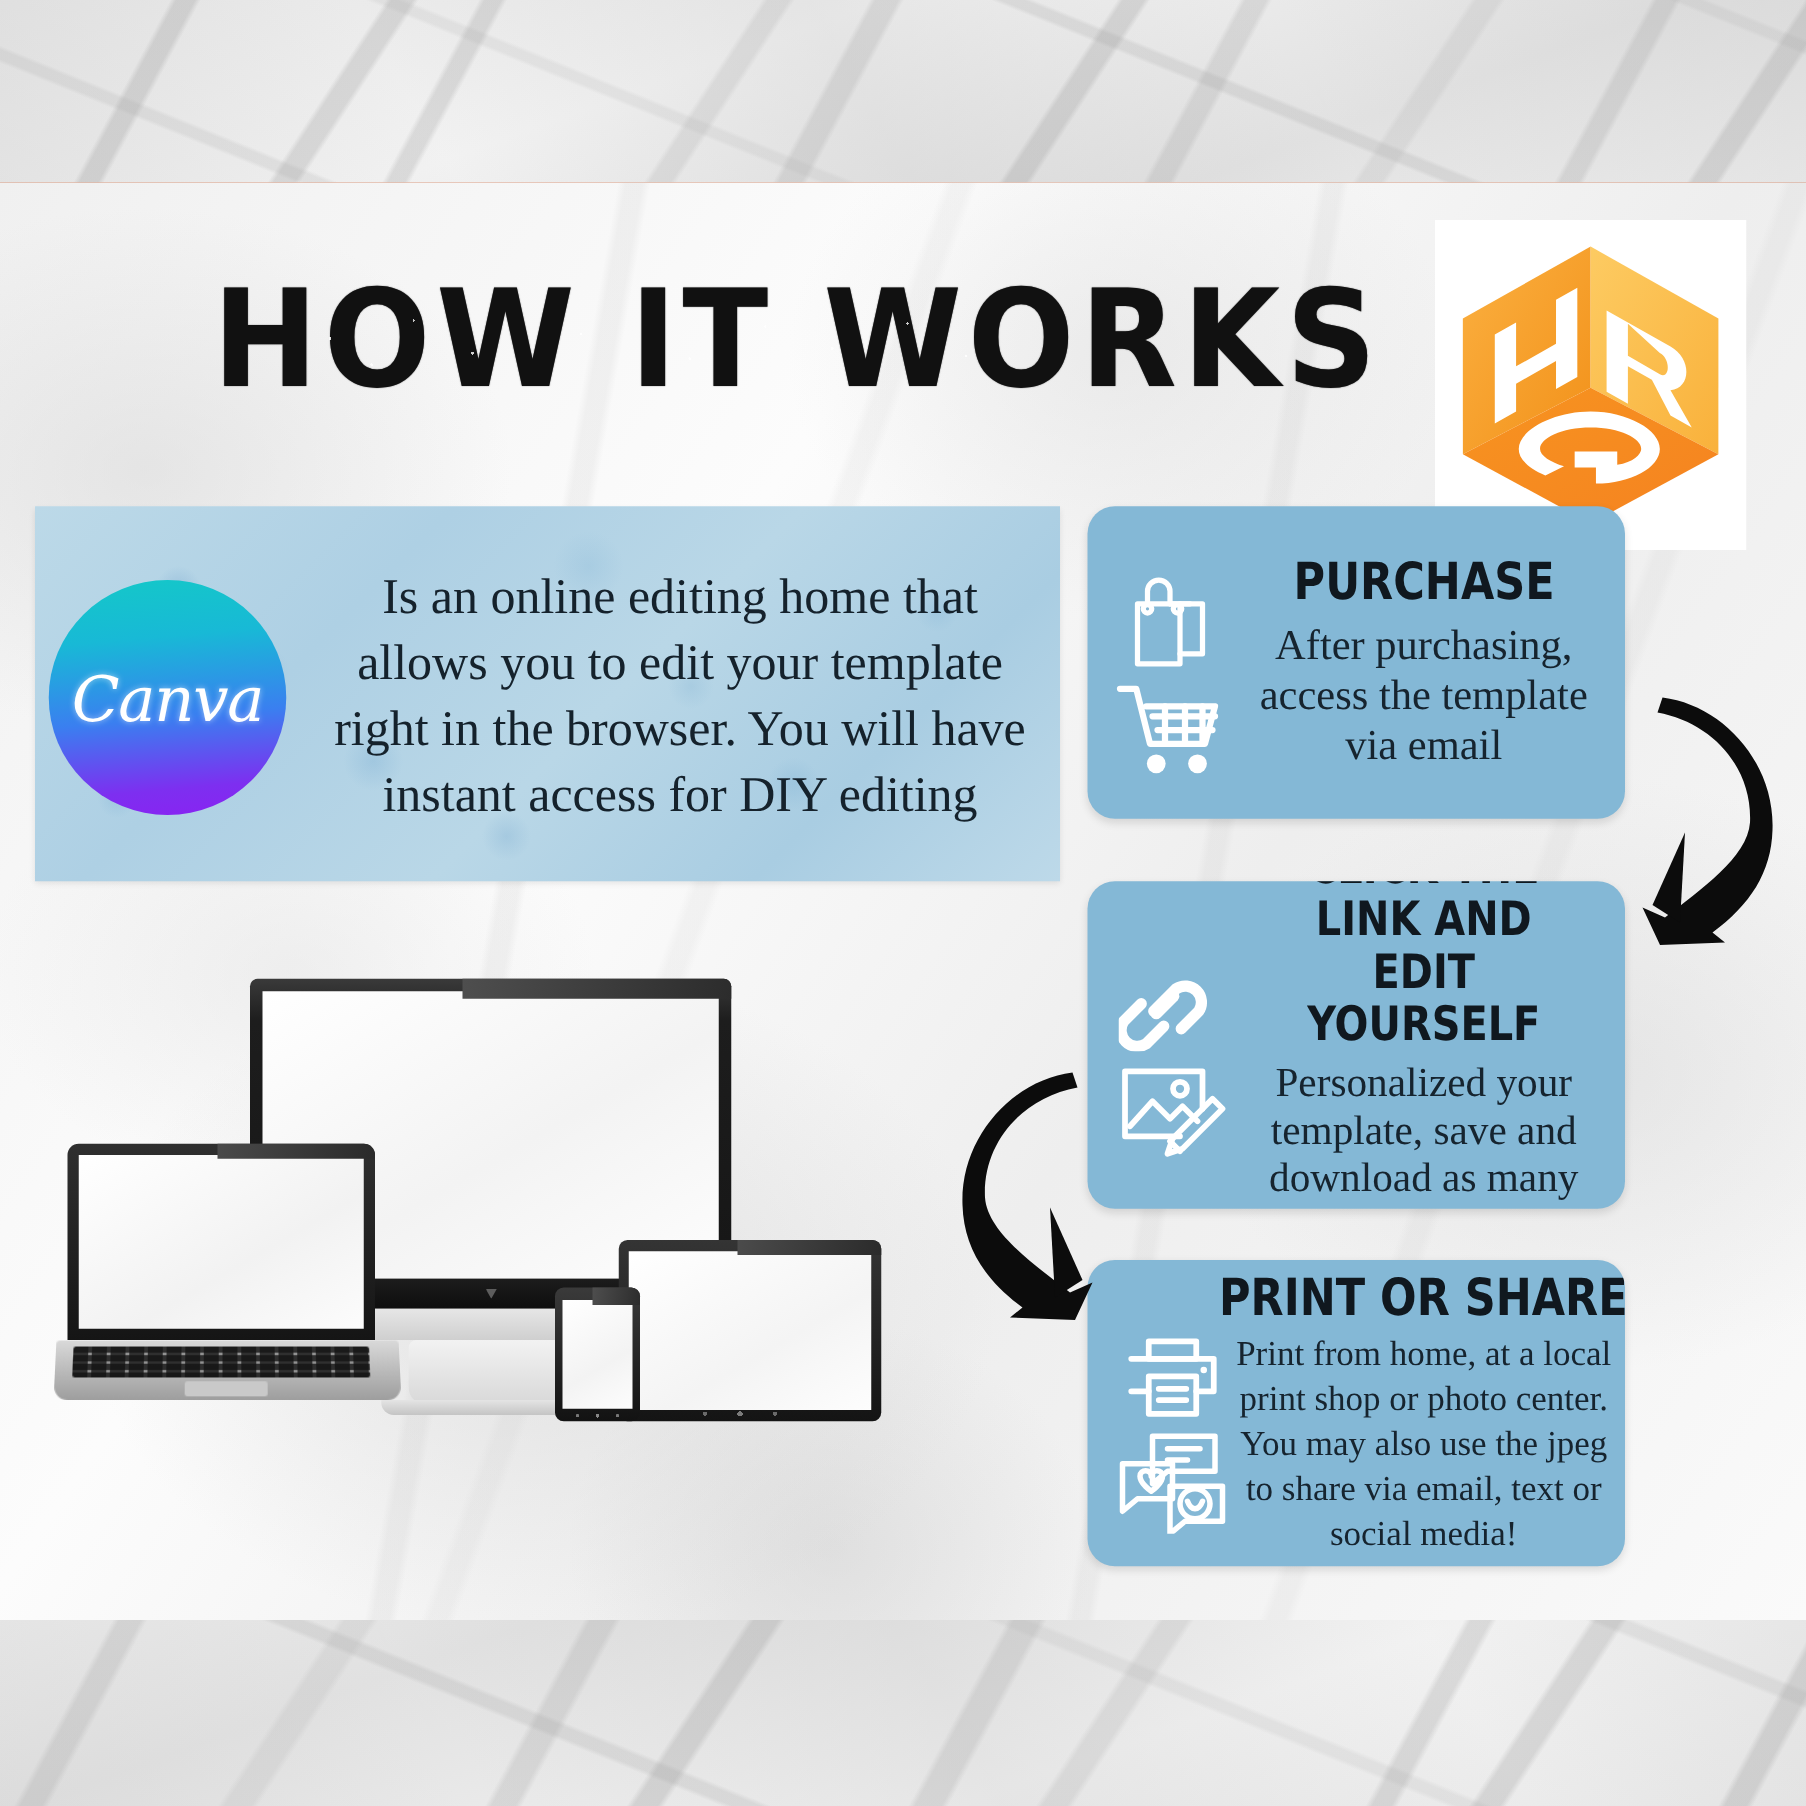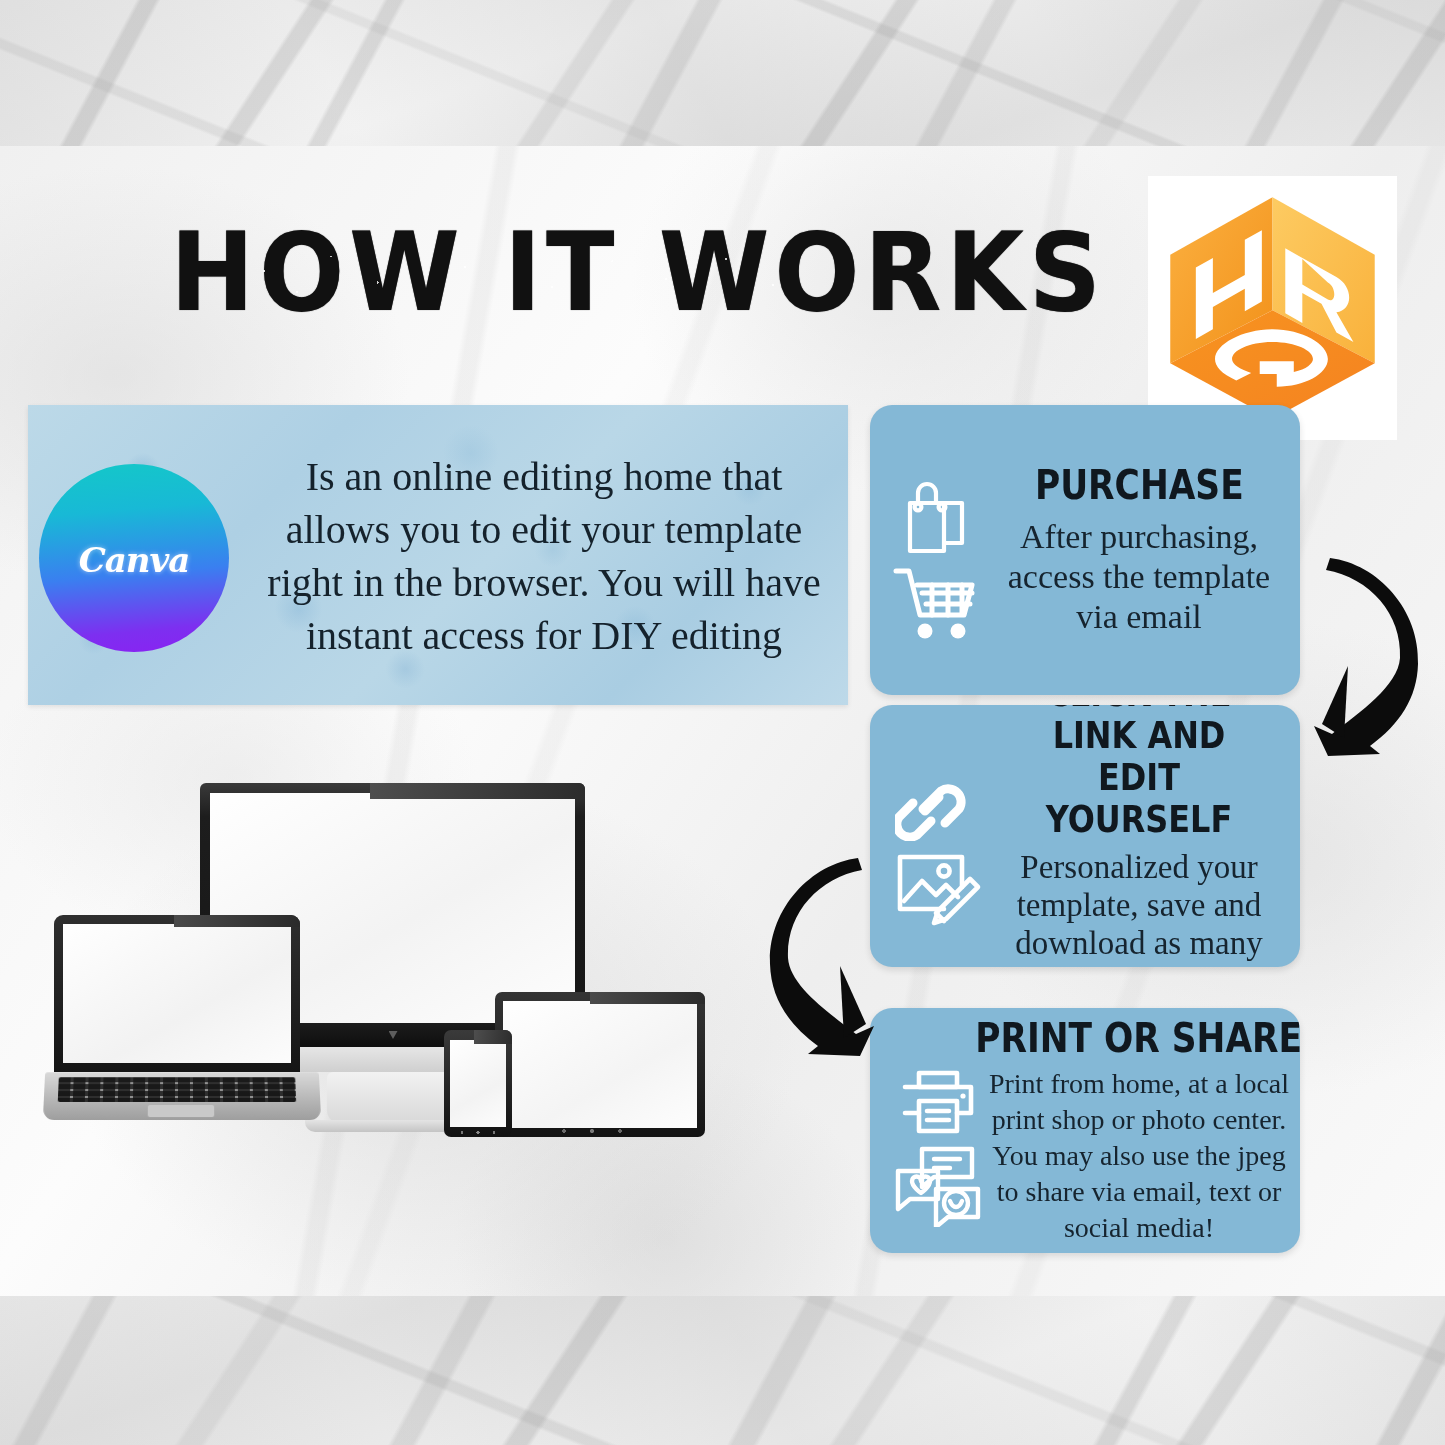--- a/index.html
+++ b/index.html
@@ -102,40 +102,40 @@
       linear-gradient(135deg, #bcd9e8, #aed0e4 30%, #b9d7e7 55%, #a9cde2 78%, #bdd9e9);
     box-shadow:0 2px 5px rgba(0,0,0,.09);
   }
   .canva-circle{
     position:absolute;left:11px;top:59px;width:190px;height:188px;border-radius:50%;
     background:linear-gradient(175deg,#14c8c8 0%, #18b9d6 26%, #3a7ff0 58%, #7d2ff0 86%, #8a22f2 100%);
     display:flex;align-items:center;justify-content:center;
   }
   .canva-word{
     font-family:"DejaVu Serif", serif;
-    font-style:italic;font-weight:bold;
-    font-size:34px;color:#fff;letter-spacing:-1px;
+    font-style:italic;font-weight:normal;
+    font-size:50px;color:#fff;letter-spacing:-1px;
     text-shadow:0 0 5px rgba(255,255,255,.55);
     transform:translateY(2px);
   }
   .canva-text{
     position:absolute;left:224px;top:10px;width:584px;height:282px;
     display:flex;align-items:center;justify-content:center;
     font-family:"Liberation Serif", serif;
     font-size:40px;line-height:53px;color:#15222c;text-align:center;
   }
 
   
   .card{
     position:absolute;left:870px;width:430px;
     background:#84b8d6;border-radius:22px;
     box-shadow:0 3px 7px rgba(0,0,0,.12);
     overflow:hidden;
   }
-  .card.c1{top:405px;height:290px;}
+  .card.c1{top:405px;height:250px;}
   .card.c2{top:705px;height:262px;}
   .card.c3{top:1008px;height:245px;}
   .card-icons{
     position:absolute;left:14px;top:10px;width:108px;height:100%;
     display:flex;flex-direction:column;align-items:center;justify-content:center;gap:6px;
   }
   .card-icons svg{display:block;}
   .card-body{
     position:absolute;left:118px;right:10px;top:0;bottom:0;
     display:flex;flex-direction:column;align-items:center;justify-content:center;

